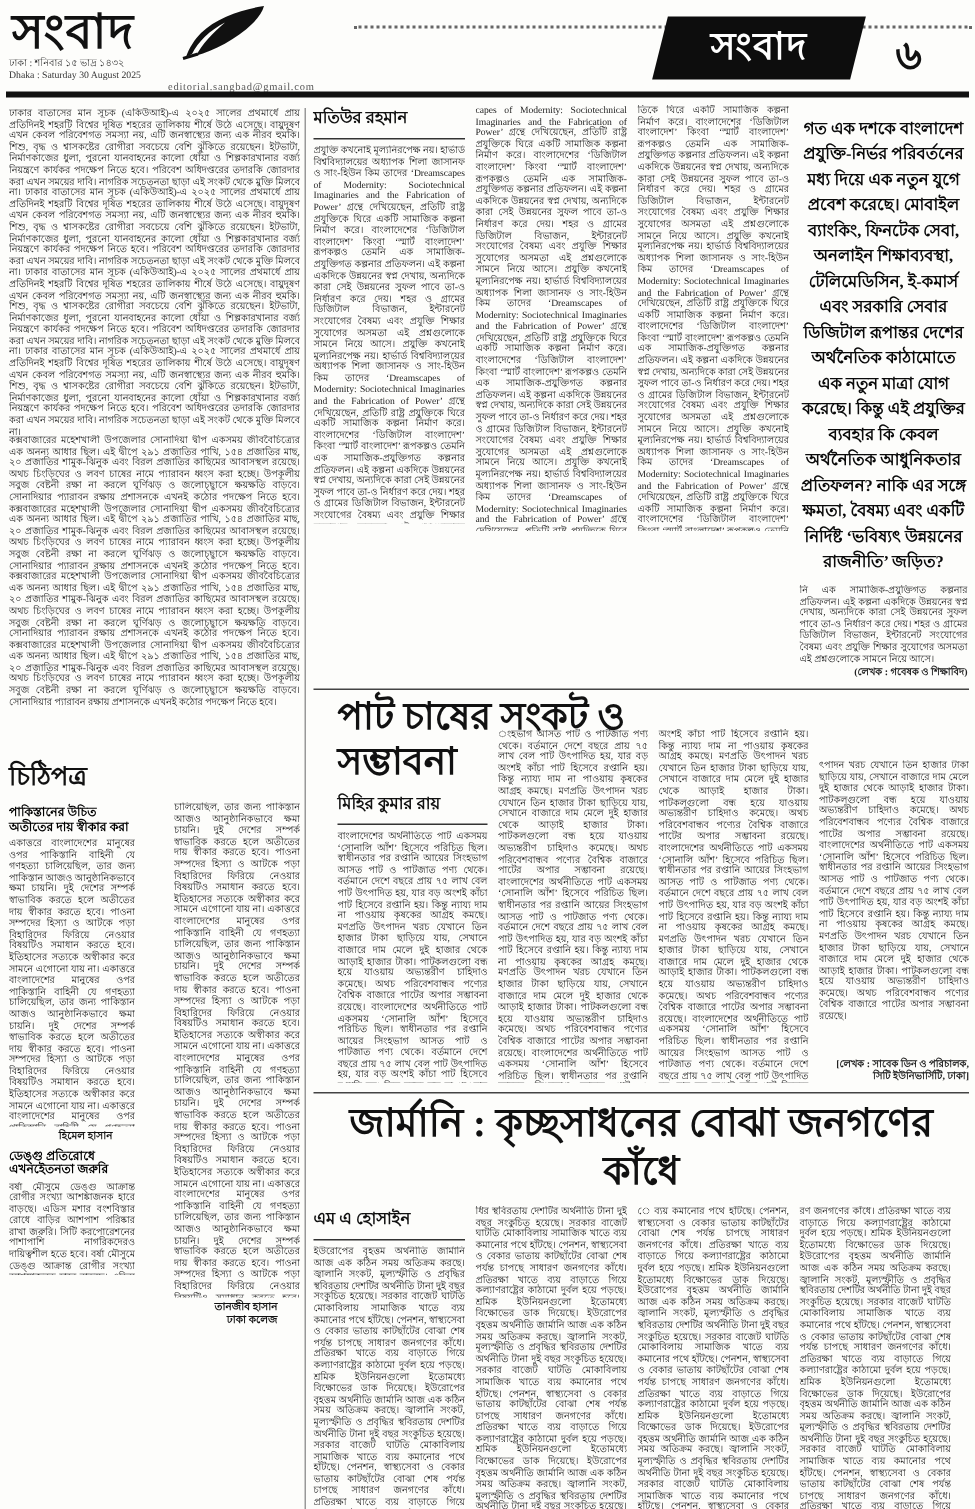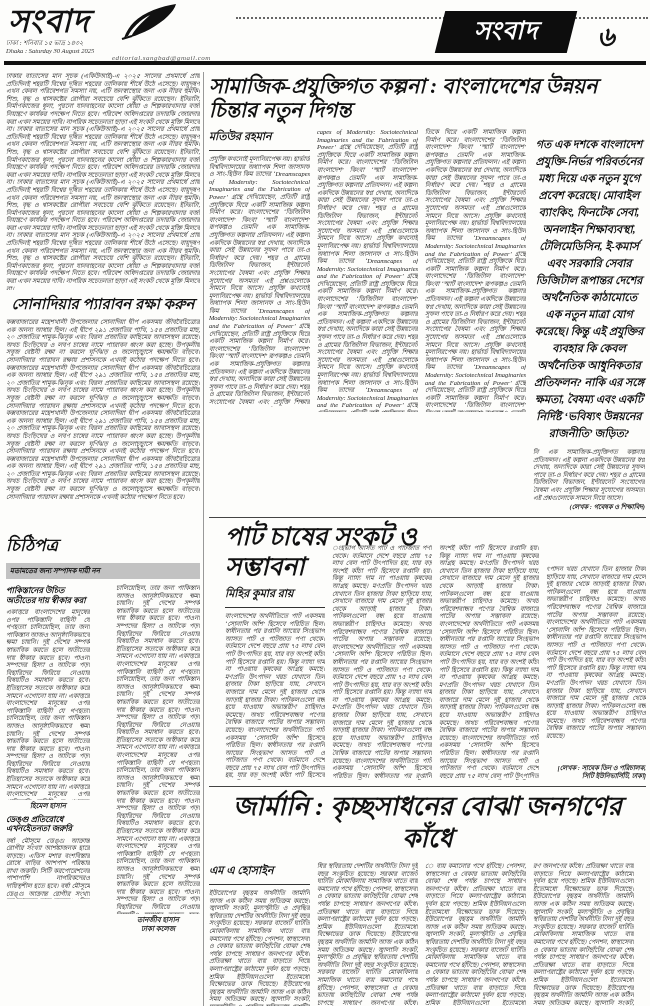--- a/index.html
+++ b/index.html
@@ -1,20 +1,19 @@
 <!DOCTYPE html>
 <html><head>
 <meta charset="utf-8">
 <style>
   html,body{margin:0;padding:0;background:#ffffff;}
   .page{
     position:relative;width:650px;height:1006px;overflow:hidden;
     background:#fdfdfb;color:#111;
     font-family:"Liberation Serif","DejaVu Serif",serif;
-    font-style:italic;
   }
   
   .header{position:absolute;left:0;top:0;width:650px;height:67px;}
   .masthead{position:absolute;left:8px;top:4px;font-size:32px;font-weight:bold;letter-spacing:1px;line-height:34px;}
   .quill{position:absolute;left:118px;top:2px;}
   .datelines{position:absolute;left:6px;top:39px;font-size:6.5px;line-height:8px;color:#333;}
   .ed-label{position:absolute;left:102px;top:32px;font-size:20px;font-weight:bold;}
   .email{position:absolute;left:112px;top:54px;font-size:7px;color:#555;letter-spacing:.5px;}
   .dotline{position:absolute;left:236px;right:2px;top:17px;border-top:2px dotted #666;}
   .oped-label{position:absolute;left:282px;top:24px;font-size:17px;font-weight:bold;}
@@ -30,21 +29,21 @@
   .body1{height:218px;}
   .body2{height:206px;}
   .letters-title{font-size:17px;font-weight:bold;margin:8px 0 3px 0;}
   .disclaimer{background:#c2c2c2;color:#000;font-size:7px;font-weight:bold;padding:2px 4px;margin-bottom:5px;}
   .letters-cols{display:flex;gap:26px;}
   .letters-col{width:92px;}
   .letter-head{font-size:8.2px;font-weight:bold;line-height:9.5px;margin:2px 0 3px 0;color:#000;}
   .letter-body-1{height:192px;}
   .letter-body-2{height:62px;}
   .letter-body-3{height:330px;}
-  .signature{font-size:7px;font-weight:bold;text-align:center;line-height:8.5px;margin:2px 0 4px 0;}
+  .signature{font-size:7px;font-weight:bold;text-align:right;line-height:8.5px;margin:2px 15px 4px 0;}
   
   .main{position:absolute;left:209px;top:70px;width:437px;bottom:0;}
   .art-a-head{font-size:20.5px;font-weight:bold;line-height:24px;margin:4px 0 6px 0;}
   .sec-a-row{display:flex;gap:7px;}
   .acol{width:101px;}
   .byline{font-size:11px;font-weight:bold;border-bottom:1px solid #333;padding-bottom:3px;margin-bottom:4px;}
   .acol-body{height:252px;}
   .abody-full{height:284px;}
   .sidebar{width:112px;padding-top:8px;}
   .pullquote{font-size:11px;font-weight:bold;line-height:17px;text-align:center;color:#0a0a0a;}
@@ -94,25 +93,23 @@
     <div class="pageno">৬</div>
     <div class="thickrule"></div>
   </div>
 
   <div class="vdivider"></div>
 
   <div class="leftrail">
 
     <div class="smallbody body1">ঢাকার বাতাসের মান সূচক (একিউআই)-এ ২০২৫ সালের প্রথমার্ধে প্রায় প্রতিদিনই শহরটি বিশ্বের দূষিত শহরের তালিকায় শীর্ষে উঠে এসেছে। বায়ুদূষণ এখন কেবল পরিবেশগত সমস্যা নয়, এটি জনস্বাস্থ্যের জন্য এক নীরব হুমকি। শিশু, বৃদ্ধ ও শ্বাসকষ্টের রোগীরা সবচেয়ে বেশি ঝুঁকিতে রয়েছেন। ইটভাটা, নির্মাণকাজের ধুলা, পুরনো যানবাহনের কালো ধোঁয়া ও শিল্পকারখানার বর্জ্য নিয়ন্ত্রণে কার্যকর পদক্ষেপ নিতে হবে। পরিবেশ অধিদপ্তরের তদারকি জোরদার করা এখন সময়ের দাবি। নাগরিক সচেতনতা ছাড়া এই সংকট থেকে মুক্তি মিলবে না। ঢাকার বাতাসের মান সূচক (একিউআই)-এ ২০২৫ সালের প্রথমার্ধে প্রায় প্রতিদিনই শহরটি বিশ্বের দূষিত শহরের তালিকায় শীর্ষে উঠে এসেছে। বায়ুদূষণ এখন কেবল পরিবেশগত সমস্যা নয়, এটি জনস্বাস্থ্যের জন্য এক নীরব হুমকি। শিশু, বৃদ্ধ ও শ্বাসকষ্টের রোগীরা সবচেয়ে বেশি ঝুঁকিতে রয়েছেন। ইটভাটা, নির্মাণকাজের ধুলা, পুরনো যানবাহনের কালো ধোঁয়া ও শিল্পকারখানার বর্জ্য নিয়ন্ত্রণে কার্যকর পদক্ষেপ নিতে হবে। পরিবেশ অধিদপ্তরের তদারকি জোরদার করা এখন সময়ের দাবি। নাগরিক সচেতনতা ছাড়া এই সংকট থেকে মুক্তি মিলবে না। ঢাকার বাতাসের মান সূচক (একিউআই)-এ ২০২৫ সালের প্রথমার্ধে প্রায় প্রতিদিনই শহরটি বিশ্বের দূষিত শহরের তালিকায় শীর্ষে উঠে এসেছে। বায়ুদূষণ এখন কেবল পরিবেশগত সমস্যা নয়, এটি জনস্বাস্থ্যের জন্য এক নীরব হুমকি। শিশু, বৃদ্ধ ও শ্বাসকষ্টের রোগীরা সবচেয়ে বেশি ঝুঁকিতে রয়েছেন। ইটভাটা, নির্মাণকাজের ধুলা, পুরনো যানবাহনের কালো ধোঁয়া ও শিল্পকারখানার বর্জ্য নিয়ন্ত্রণে কার্যকর পদক্ষেপ নিতে হবে। পরিবেশ অধিদপ্তরের তদারকি জোরদার করা এখন সময়ের দাবি। নাগরিক সচেতনতা ছাড়া এই সংকট থেকে মুক্তি মিলবে না। ঢাকার বাতাসের মান সূচক (একিউআই)-এ ২০২৫ সালের প্রথমার্ধে প্রায় প্রতিদিনই শহরটি বিশ্বের দূষিত শহরের তালিকায় শীর্ষে উঠে এসেছে। বায়ুদূষণ এখন কেবল পরিবেশগত সমস্যা নয়, এটি জনস্বাস্থ্যের জন্য এক নীরব হুমকি। শিশু, বৃদ্ধ ও শ্বাসকষ্টের রোগীরা সবচেয়ে বেশি ঝুঁকিতে রয়েছেন। ইটভাটা, নির্মাণকাজের ধুলা, পুরনো যানবাহনের কালো ধোঁয়া ও শিল্পকারখানার বর্জ্য নিয়ন্ত্রণে কার্যকর পদক্ষেপ নিতে হবে। পরিবেশ অধিদপ্তরের তদারকি জোরদার করা এখন সময়ের দাবি। নাগরিক সচেতনতা ছাড়া এই সংকট থেকে মুক্তি মিলবে না।</div>
 
-    <div class="ed-head">সোনাদিয়ার প্যারাবন রক্ষা করুন</div>
     <div class="smallbody body2">কক্সবাজারের মহেশখালী উপজেলার সোনাদিয়া দ্বীপ একসময় জীববৈচিত্র্যের এক অনন্য আধার ছিল। এই দ্বীপে ২৯১ প্রজাতির পাখি, ১৫৪ প্রজাতির মাছ, ২০ প্রজাতির শামুক-ঝিনুক এবং বিরল প্রজাতির কাছিমের আবাসস্থল রয়েছে। অথচ চিংড়িঘের ও লবণ চাষের নামে প্যারাবন ধ্বংস করা হচ্ছে। উপকূলীয় সবুজ বেষ্টনী রক্ষা না করলে ঘূর্ণিঝড় ও জলোচ্ছ্বাসে ক্ষয়ক্ষতি বাড়বে। সোনাদিয়ার প্যারাবন রক্ষায় প্রশাসনকে এখনই কঠোর পদক্ষেপ নিতে হবে। কক্সবাজারের মহেশখালী উপজেলার সোনাদিয়া দ্বীপ একসময় জীববৈচিত্র্যের এক অনন্য আধার ছিল। এই দ্বীপে ২৯১ প্রজাতির পাখি, ১৫৪ প্রজাতির মাছ, ২০ প্রজাতির শামুক-ঝিনুক এবং বিরল প্রজাতির কাছিমের আবাসস্থল রয়েছে। অথচ চিংড়িঘের ও লবণ চাষের নামে প্যারাবন ধ্বংস করা হচ্ছে। উপকূলীয় সবুজ বেষ্টনী রক্ষা না করলে ঘূর্ণিঝড় ও জলোচ্ছ্বাসে ক্ষয়ক্ষতি বাড়বে। সোনাদিয়ার প্যারাবন রক্ষায় প্রশাসনকে এখনই কঠোর পদক্ষেপ নিতে হবে। কক্সবাজারের মহেশখালী উপজেলার সোনাদিয়া দ্বীপ একসময় জীববৈচিত্র্যের এক অনন্য আধার ছিল। এই দ্বীপে ২৯১ প্রজাতির পাখি, ১৫৪ প্রজাতির মাছ, ২০ প্রজাতির শামুক-ঝিনুক এবং বিরল প্রজাতির কাছিমের আবাসস্থল রয়েছে। অথচ চিংড়িঘের ও লবণ চাষের নামে প্যারাবন ধ্বংস করা হচ্ছে। উপকূলীয় সবুজ বেষ্টনী রক্ষা না করলে ঘূর্ণিঝড় ও জলোচ্ছ্বাসে ক্ষয়ক্ষতি বাড়বে। সোনাদিয়ার প্যারাবন রক্ষায় প্রশাসনকে এখনই কঠোর পদক্ষেপ নিতে হবে। কক্সবাজারের মহেশখালী উপজেলার সোনাদিয়া দ্বীপ একসময় জীববৈচিত্র্যের এক অনন্য আধার ছিল। এই দ্বীপে ২৯১ প্রজাতির পাখি, ১৫৪ প্রজাতির মাছ, ২০ প্রজাতির শামুক-ঝিনুক এবং বিরল প্রজাতির কাছিমের আবাসস্থল রয়েছে। অথচ চিংড়িঘের ও লবণ চাষের নামে প্যারাবন ধ্বংস করা হচ্ছে। উপকূলীয় সবুজ বেষ্টনী রক্ষা না করলে ঘূর্ণিঝড় ও জলোচ্ছ্বাসে ক্ষয়ক্ষতি বাড়বে। সোনাদিয়ার প্যারাবন রক্ষায় প্রশাসনকে এখনই কঠোর পদক্ষেপ নিতে হবে।</div>
 
     <div class="letters-title">চিঠিপত্র</div>
-    <div class="disclaimer">মতামতের জন্য সম্পাদক দায়ী নন</div>
 
     <div class="letters-cols">
       <div class="letters-col">
         <div class="letter-head">পাকিস্তানের উচিত অতীতের দায় স্বীকার করা</div>
         <div class="smallbody letter-body-1">একাত্তরে বাংলাদেশের মানুষের ওপর পাকিস্তানি বাহিনী যে গণহত্যা চালিয়েছিল, তার জন্য পাকিস্তান আজও আনুষ্ঠানিকভাবে ক্ষমা চায়নি। দুই দেশের সম্পর্ক স্বাভাবিক করতে হলে অতীতের দায় স্বীকার করতে হবে। পাওনা সম্পদের হিস্যা ও আটকে পড়া বিহারিদের ফিরিয়ে নেওয়ার বিষয়টিও সমাধান করতে হবে। ইতিহাসের সত্যকে অস্বীকার করে সামনে এগোনো যায় না। একাত্তরে বাংলাদেশের মানুষের ওপর পাকিস্তানি বাহিনী যে গণহত্যা চালিয়েছিল, তার জন্য পাকিস্তান আজও আনুষ্ঠানিকভাবে ক্ষমা চায়নি। দুই দেশের সম্পর্ক স্বাভাবিক করতে হলে অতীতের দায় স্বীকার করতে হবে। পাওনা সম্পদের হিস্যা ও আটকে পড়া বিহারিদের ফিরিয়ে নেওয়ার বিষয়টিও সমাধান করতে হবে। ইতিহাসের সত্যকে অস্বীকার করে সামনে এগোনো যায় না। একাত্তরে বাংলাদেশের মানুষের ওপর পাকিস্তানি বাহিনী যে গণহত্যা চালিয়েছিল, তার জন্য পাকিস্তান আজও আনুষ্ঠানিকভাবে ক্ষমা চায়নি। দুই দেশের সম্পর্ক স্বাভাবিক করতে হলে অতীতের দায় স্বীকার করতে হবে। পাওনা সম্পদের হিস্যা ও আটকে পড়া বিহারিদের ফিরিয়ে নেওয়ার বিষয়টিও সমাধান করতে হবে। ইতিহাসের সত্যকে অস্বীকার করে সামনে এগোনো যায় না।</div>
         <div class="signature">হিমেল হাসান</div>
         <div class="letter-head">ডেঙ্গু প্রতিরোধে এখনইেতনতা জরুরি</div>
         <div class="smallbody letter-body-2">বর্ষা মৌসুমে ডেঙ্গু আক্রান্ত রোগীর সংখ্যা আশঙ্কাজনক হারে বাড়ছে। এডিস মশার বংশবিস্তার রোধে বাড়ির আশপাশ পরিষ্কার রাখা জরুরি। সিটি করপোরেশনের পাশাপাশি নাগরিকদেরও দায়িত্বশীল হতে হবে। বর্ষা মৌসুমে ডেঙ্গু আক্রান্ত রোগীর সংখ্যা আশঙ্কাজনক হারে বাড়ছে। এডিস মশার বংশবিস্তার রোধে বাড়ির আশপাশ পরিষ্কার রাখা জরুরি। সিটি করপোরেশনের পাশাপাশি নাগরিকদেরও দায়িত্বশীল হতে হবে।</div>
       </div>
       <div class="letters-col">
@@ -121,21 +118,20 @@
           <div>তানজীব হাসান</div>
           <div>ঢাকা কলেজ</div>
         </div>
       </div>
     </div>
   </div>
 
   <div class="main">
 
     <div>
-      <div class="art-a-head">সামাজিক-প্রযুক্তিগত কল্পনা : বাংলাদেশের উন্নয়ন চিন্তার নতুন দিগন্ত</div>
       <div class="sec-a-row">
         <div class="acol">
           <div class="byline">মতিউর রহমান</div>
           <div class="smallbody acol-body">প্রযুক্তি কখনোই মূল্যনিরপেক্ষ নয়। হার্ভার্ড বিশ্ববিদ্যালয়ের অধ্যাপক শিলা জাসানফ ও সাং-হিউন কিম তাদের ‘Dreamscapes of Modernity: Sociotechnical Imaginaries and the Fabrication of Power’ গ্রন্থে দেখিয়েছেন, প্রতিটি রাষ্ট্র প্রযুক্তিকে ঘিরে একটি সামাজিক কল্পনা নির্মাণ করে। বাংলাদেশের ‘ডিজিটাল বাংলাদেশ’ কিংবা ‘স্মার্ট বাংলাদেশ’ রূপকল্পও তেমনি এক সামাজিক-প্রযুক্তিগত কল্পনার প্রতিফলন। এই কল্পনা একদিকে উন্নয়নের স্বপ্ন দেখায়, অন্যদিকে কারা সেই উন্নয়নের সুফল পাবে তা-ও নির্ধারণ করে দেয়। শহর ও গ্রামের ডিজিটাল বিভাজন, ইন্টারনেট সংযোগের বৈষম্য এবং প্রযুক্তি শিক্ষার সুযোগের অসমতা এই প্রশ্নগুলোকে সামনে নিয়ে আসে। প্রযুক্তি কখনোই মূল্যনিরপেক্ষ নয়। হার্ভার্ড বিশ্ববিদ্যালয়ের অধ্যাপক শিলা জাসানফ ও সাং-হিউন কিম তাদের ‘Dreamscapes of Modernity: Sociotechnical Imaginaries and the Fabrication of Power’ গ্রন্থে দেখিয়েছেন, প্রতিটি রাষ্ট্র প্রযুক্তিকে ঘিরে একটি সামাজিক কল্পনা নির্মাণ করে। বাংলাদেশের ‘ডিজিটাল বাংলাদেশ’ কিংবা ‘স্মার্ট বাংলাদেশ’ রূপকল্পও তেমনি এক সামাজিক-প্রযুক্তিগত কল্পনার প্রতিফলন। এই কল্পনা একদিকে উন্নয়নের স্বপ্ন দেখায়, অন্যদিকে কারা সেই উন্নয়নের সুফল পাবে তা-ও নির্ধারণ করে দেয়। শহর ও গ্রামের ডিজিটাল বিভাজন, ইন্টারনেট সংযোগের বৈষম্য এবং প্রযুক্তি শিক্ষার সুযোগের অসমতা এই প্রশ্নগুলোকে সামনে নিয়ে আসে। প্রযুক্তি কখনোই মূল্যনিরপেক্ষ নয়। হার্ভার্ড বিশ্ববিদ্যালয়ের অধ্যাপক শিলা জাসানফ ও সাং-হিউন কিম তাদের ‘Dreamscapes of Modernity: Sociotechnical Imaginaries and the Fabrication of Power’ গ্রন্থে দেখিয়েছেন, প্রতিটি রাষ্ট্র প্রযুক্তিকে ঘিরে একটি সামাজিক কল্পনা নির্মাণ করে। বাংলাদেশের ‘ডিজিটাল বাংলাদেশ’ কিংবা ‘স্মার্ট বাংলাদেশ’ রূপকল্পও তেমনি এক সামাজিক-প্রযুক্তিগত কল্পনার প্রতিফলন। এই কল্পনা একদিকে উন্নয়নের স্বপ্ন দেখায়, অন্যদিকে কারা সেই উন্নয়নের সুফল পাবে তা-ও নির্ধারণ করে দেয়। শহর ও গ্রামের ডিজিটাল বিভাজন, ইন্টারনেট সংযোগের বৈষম্য এবং প্রযুক্তি শিক্ষার সুযোগের অসমতা এই প্রশ্নগুলোকে সামনে নিয়ে আসে।</div>
         </div>
         <div class="acol">
           <div class="smallbody abody-full">capes of Modernity: Sociotechnical Imaginaries and the Fabrication of Power’ গ্রন্থে দেখিয়েছেন, প্রতিটি রাষ্ট্র প্রযুক্তিকে ঘিরে একটি সামাজিক কল্পনা নির্মাণ করে। বাংলাদেশের ‘ডিজিটাল বাংলাদেশ’ কিংবা ‘স্মার্ট বাংলাদেশ’ রূপকল্পও তেমনি এক সামাজিক-প্রযুক্তিগত কল্পনার প্রতিফলন। এই কল্পনা একদিকে উন্নয়নের স্বপ্ন দেখায়, অন্যদিকে কারা সেই উন্নয়নের সুফল পাবে তা-ও নির্ধারণ করে দেয়। শহর ও গ্রামের ডিজিটাল বিভাজন, ইন্টারনেট সংযোগের বৈষম্য এবং প্রযুক্তি শিক্ষার সুযোগের অসমতা এই প্রশ্নগুলোকে সামনে নিয়ে আসে। প্রযুক্তি কখনোই মূল্যনিরপেক্ষ নয়। হার্ভার্ড বিশ্ববিদ্যালয়ের অধ্যাপক শিলা জাসানফ ও সাং-হিউন কিম তাদের ‘Dreamscapes of Modernity: Sociotechnical Imaginaries and the Fabrication of Power’ গ্রন্থে দেখিয়েছেন, প্রতিটি রাষ্ট্র প্রযুক্তিকে ঘিরে একটি সামাজিক কল্পনা নির্মাণ করে। বাংলাদেশের ‘ডিজিটাল বাংলাদেশ’ কিংবা ‘স্মার্ট বাংলাদেশ’ রূপকল্পও তেমনি এক সামাজিক-প্রযুক্তিগত কল্পনার প্রতিফলন। এই কল্পনা একদিকে উন্নয়নের স্বপ্ন দেখায়, অন্যদিকে কারা সেই উন্নয়নের সুফল পাবে তা-ও নির্ধারণ করে দেয়। শহর ও গ্রামের ডিজিটাল বিভাজন, ইন্টারনেট সংযোগের বৈষম্য এবং প্রযুক্তি শিক্ষার সুযোগের অসমতা এই প্রশ্নগুলোকে সামনে নিয়ে আসে। প্রযুক্তি কখনোই মূল্যনিরপেক্ষ নয়। হার্ভার্ড বিশ্ববিদ্যালয়ের অধ্যাপক শিলা জাসানফ ও সাং-হিউন কিম তাদের ‘Dreamscapes of Modernity: Sociotechnical Imaginaries and the Fabrication of Power’ গ্রন্থে দেখিয়েছেন, প্রতিটি রাষ্ট্র প্রযুক্তিকে ঘিরে একটি সামাজিক কল্পনা নির্মাণ করে। বাংলাদেশের ‘ডিজিটাল বাংলাদেশ’ কিংবা ‘স্মার্ট বাংলাদেশ’ রূপকল্পও তেমনি এক সামাজিক-প্রযুক্তিগত কল্পনার প্রতিফলন। এই কল্পনা একদিকে উন্নয়নের স্বপ্ন দেখায়, অন্যদিকে কারা সেই উন্নয়নের সুফল পাবে তা-ও নির্ধারণ করে দেয়। শহর ও গ্রামের ডিজিটাল বিভাজন, ইন্টারনেট সংযোগের বৈষম্য এবং প্রযুক্তি শিক্ষার সুযোগের অসমতা এই প্রশ্নগুলোকে সামনে নিয়ে আসে।</div>
         </div>
         <div class="acol">
           <div class="smallbody abody-full">তিকে ঘিরে একটি সামাজিক কল্পনা নির্মাণ করে। বাংলাদেশের ‘ডিজিটাল বাংলাদেশ’ কিংবা ‘স্মার্ট বাংলাদেশ’ রূপকল্পও তেমনি এক সামাজিক-প্রযুক্তিগত কল্পনার প্রতিফলন। এই কল্পনা একদিকে উন্নয়নের স্বপ্ন দেখায়, অন্যদিকে কারা সেই উন্নয়নের সুফল পাবে তা-ও নির্ধারণ করে দেয়। শহর ও গ্রামের ডিজিটাল বিভাজন, ইন্টারনেট সংযোগের বৈষম্য এবং প্রযুক্তি শিক্ষার সুযোগের অসমতা এই প্রশ্নগুলোকে সামনে নিয়ে আসে। প্রযুক্তি কখনোই মূল্যনিরপেক্ষ নয়। হার্ভার্ড বিশ্ববিদ্যালয়ের অধ্যাপক শিলা জাসানফ ও সাং-হিউন কিম তাদের ‘Dreamscapes of Modernity: Sociotechnical Imaginaries and the Fabrication of Power’ গ্রন্থে দেখিয়েছেন, প্রতিটি রাষ্ট্র প্রযুক্তিকে ঘিরে একটি সামাজিক কল্পনা নির্মাণ করে। বাংলাদেশের ‘ডিজিটাল বাংলাদেশ’ কিংবা ‘স্মার্ট বাংলাদেশ’ রূপকল্পও তেমনি এক সামাজিক-প্রযুক্তিগত কল্পনার প্রতিফলন। এই কল্পনা একদিকে উন্নয়নের স্বপ্ন দেখায়, অন্যদিকে কারা সেই উন্নয়নের সুফল পাবে তা-ও নির্ধারণ করে দেয়। শহর ও গ্রামের ডিজিটাল বিভাজন, ইন্টারনেট সংযোগের বৈষম্য এবং প্রযুক্তি শিক্ষার সুযোগের অসমতা এই প্রশ্নগুলোকে সামনে নিয়ে আসে। প্রযুক্তি কখনোই মূল্যনিরপেক্ষ নয়। হার্ভার্ড বিশ্ববিদ্যালয়ের অধ্যাপক শিলা জাসানফ ও সাং-হিউন কিম তাদের ‘Dreamscapes of Modernity: Sociotechnical Imaginaries and the Fabrication of Power’ গ্রন্থে দেখিয়েছেন, প্রতিটি রাষ্ট্র প্রযুক্তিকে ঘিরে একটি সামাজিক কল্পনা নির্মাণ করে। বাংলাদেশের ‘ডিজিটাল বাংলাদেশ’ কিংবা ‘স্মার্ট বাংলাদেশ’ রূপকল্পও তেমনি এক সামাজিক-প্রযুক্তিগত কল্পনার প্রতিফলন। এই কল্পনা একদিকে উন্নয়নের স্বপ্ন দেখায়, অন্যদিকে কারা সেই উন্নয়নের সুফল পাবে তা-ও নির্ধারণ করে দেয়। শহর ও গ্রামের ডিজিটাল বিভাজন, ইন্টারনেট সংযোগের বৈষম্য এবং প্রযুক্তি শিক্ষার সুযোগের অসমতা এই প্রশ্নগুলোকে সামনে নিয়ে আসে।</div>

